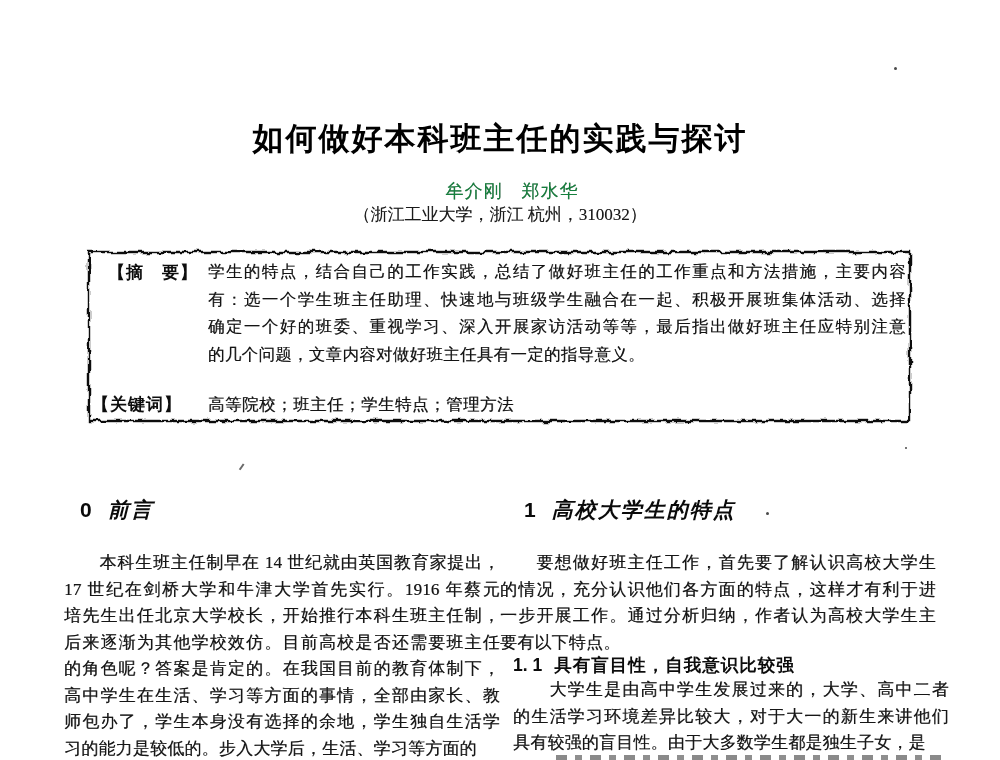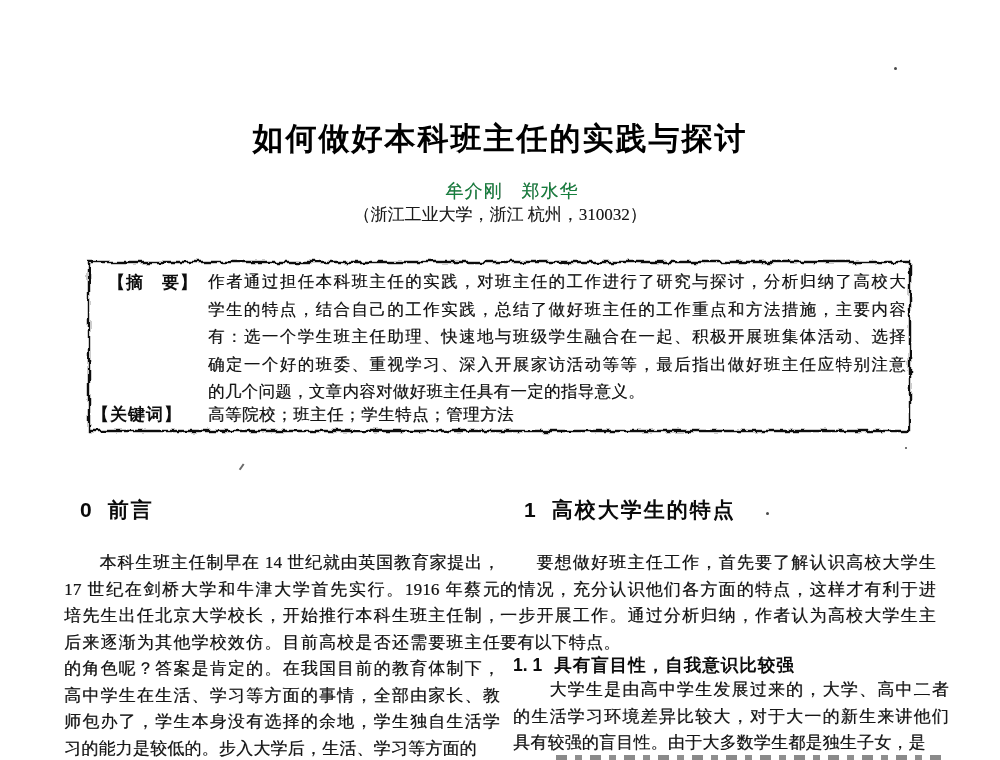--- a/index.html
+++ b/index.html
@@ -17,21 +17,21 @@
   .authors {
     position:absolute; top:179px; left:12px; width:100%; text-align:center;
     font-size:18px; letter-spacing:1px; color:#15803d;
     text-shadow:0.3px 0 0 rgba(0,0,0,.45);
   }
   .affiliation {
     position:absolute; top:203px; left:0; width:100%; text-align:center;
     font-size:17px; color:#1a1a1a; text-shadow:0.3px 0 0 rgba(0,0,0,.4);
   }
   
-  .abstract-box { position:absolute; left:84px; top:257px; width:832px; height:180px; }
+  .abstract-box { position:absolute; left:84px; top:247px; width:832px; height:180px; }
   .abstract-box svg { position:absolute; left:0; top:0; }
   .abs-label {
     position:absolute; left:24px; top:14px; font-weight:bold; font-size:17px;
     letter-spacing:1px; color:#0d0d0d;
   }
   .abs-text {
     position:absolute; left:124px; top:11px; width:698px;
     font-size:16.5px; line-height:27.5px; letter-spacing:0.3px;
     text-shadow:0.4px 0 0 rgba(0,0,0,.5);
   }
@@ -42,21 +42,21 @@
   .kw-text {
     position:absolute; left:124px; top:147px; font-size:16.5px; letter-spacing:0.5px;
     text-shadow:0.45px 0 0 rgba(0,0,0,.55);
   }
   
   .heading {
     position:absolute; font-family:"Liberation Sans", sans-serif;
     font-weight:bold; font-size:21px; color:#0a0a0a; white-space:nowrap;
   }
   .heading .sec-num { display:inline-block; }
-  .heading .sec-title { display:inline-block; margin-left:16px; letter-spacing:2px; }
+  .heading .sec-title { display:inline-block; margin-left:16px; letter-spacing:2px;font-style:italic; }
   .subheading {
     position:absolute; font-weight:bold; font-size:17.5px; color:#0c0c0c; white-space:nowrap;
     font-family:"Liberation Sans", sans-serif;
   }
   .subheading .sub-num { display:inline-block; margin-right:12px; }
   .subheading .sub-title { display:inline-block; letter-spacing:1px; }
   
   .para {
     position:absolute; width:436px; font-size:17px; line-height:26.5px;
     letter-spacing:0.2px; color:#161616; text-shadow:0.45px 0 0 rgba(0,0,0,.55);
@@ -88,21 +88,20 @@
       <defs>
         <filter id="squig" x="-6%" y="-15%" width="112%" height="130%">
           <feTurbulence type="fractalNoise" baseFrequency="0.12 0.08" numOctaves="2" seed="7" result="n"></feTurbulence>
           <feDisplacementMap in="SourceGraphic" in2="n" scale="6"></feDisplacementMap>
         </filter>
       </defs>
       <rect x="5" y="5" width="821" height="169" fill="none" stroke="#0b0b0b" stroke-width="2.4" filter="url(#squig)"></rect>
     </svg>
     <div class="abs-label">【摘　要】</div>
     <div class="abs-text">
-        <div class="tline">作者通过担任本科班主任的实践，对班主任的工作进行了研究与探讨，分析归纳了高校大</div>
         <div class="tline">学生的特点，结合自己的工作实践，总结了做好班主任的工作重点和方法措施，主要内容</div>
         <div class="tline">有：选一个学生班主任助理、快速地与班级学生融合在一起、积极开展班集体活动、选择</div>
         <div class="tline">确定一个好的班委、重视学习、深入开展家访活动等等，最后指出做好班主任应特别注意</div>
         <div class="tline">的几个问题，文章内容对做好班主任具有一定的指导意义。</div>
       </div>
     <div class="kw-label">【关键词】</div>
     <div class="kw-text">高等院校；班主任；学生特点；管理方法</div>
   </div>
 
   <div class="heading" style="left:80px; top:496px;">

